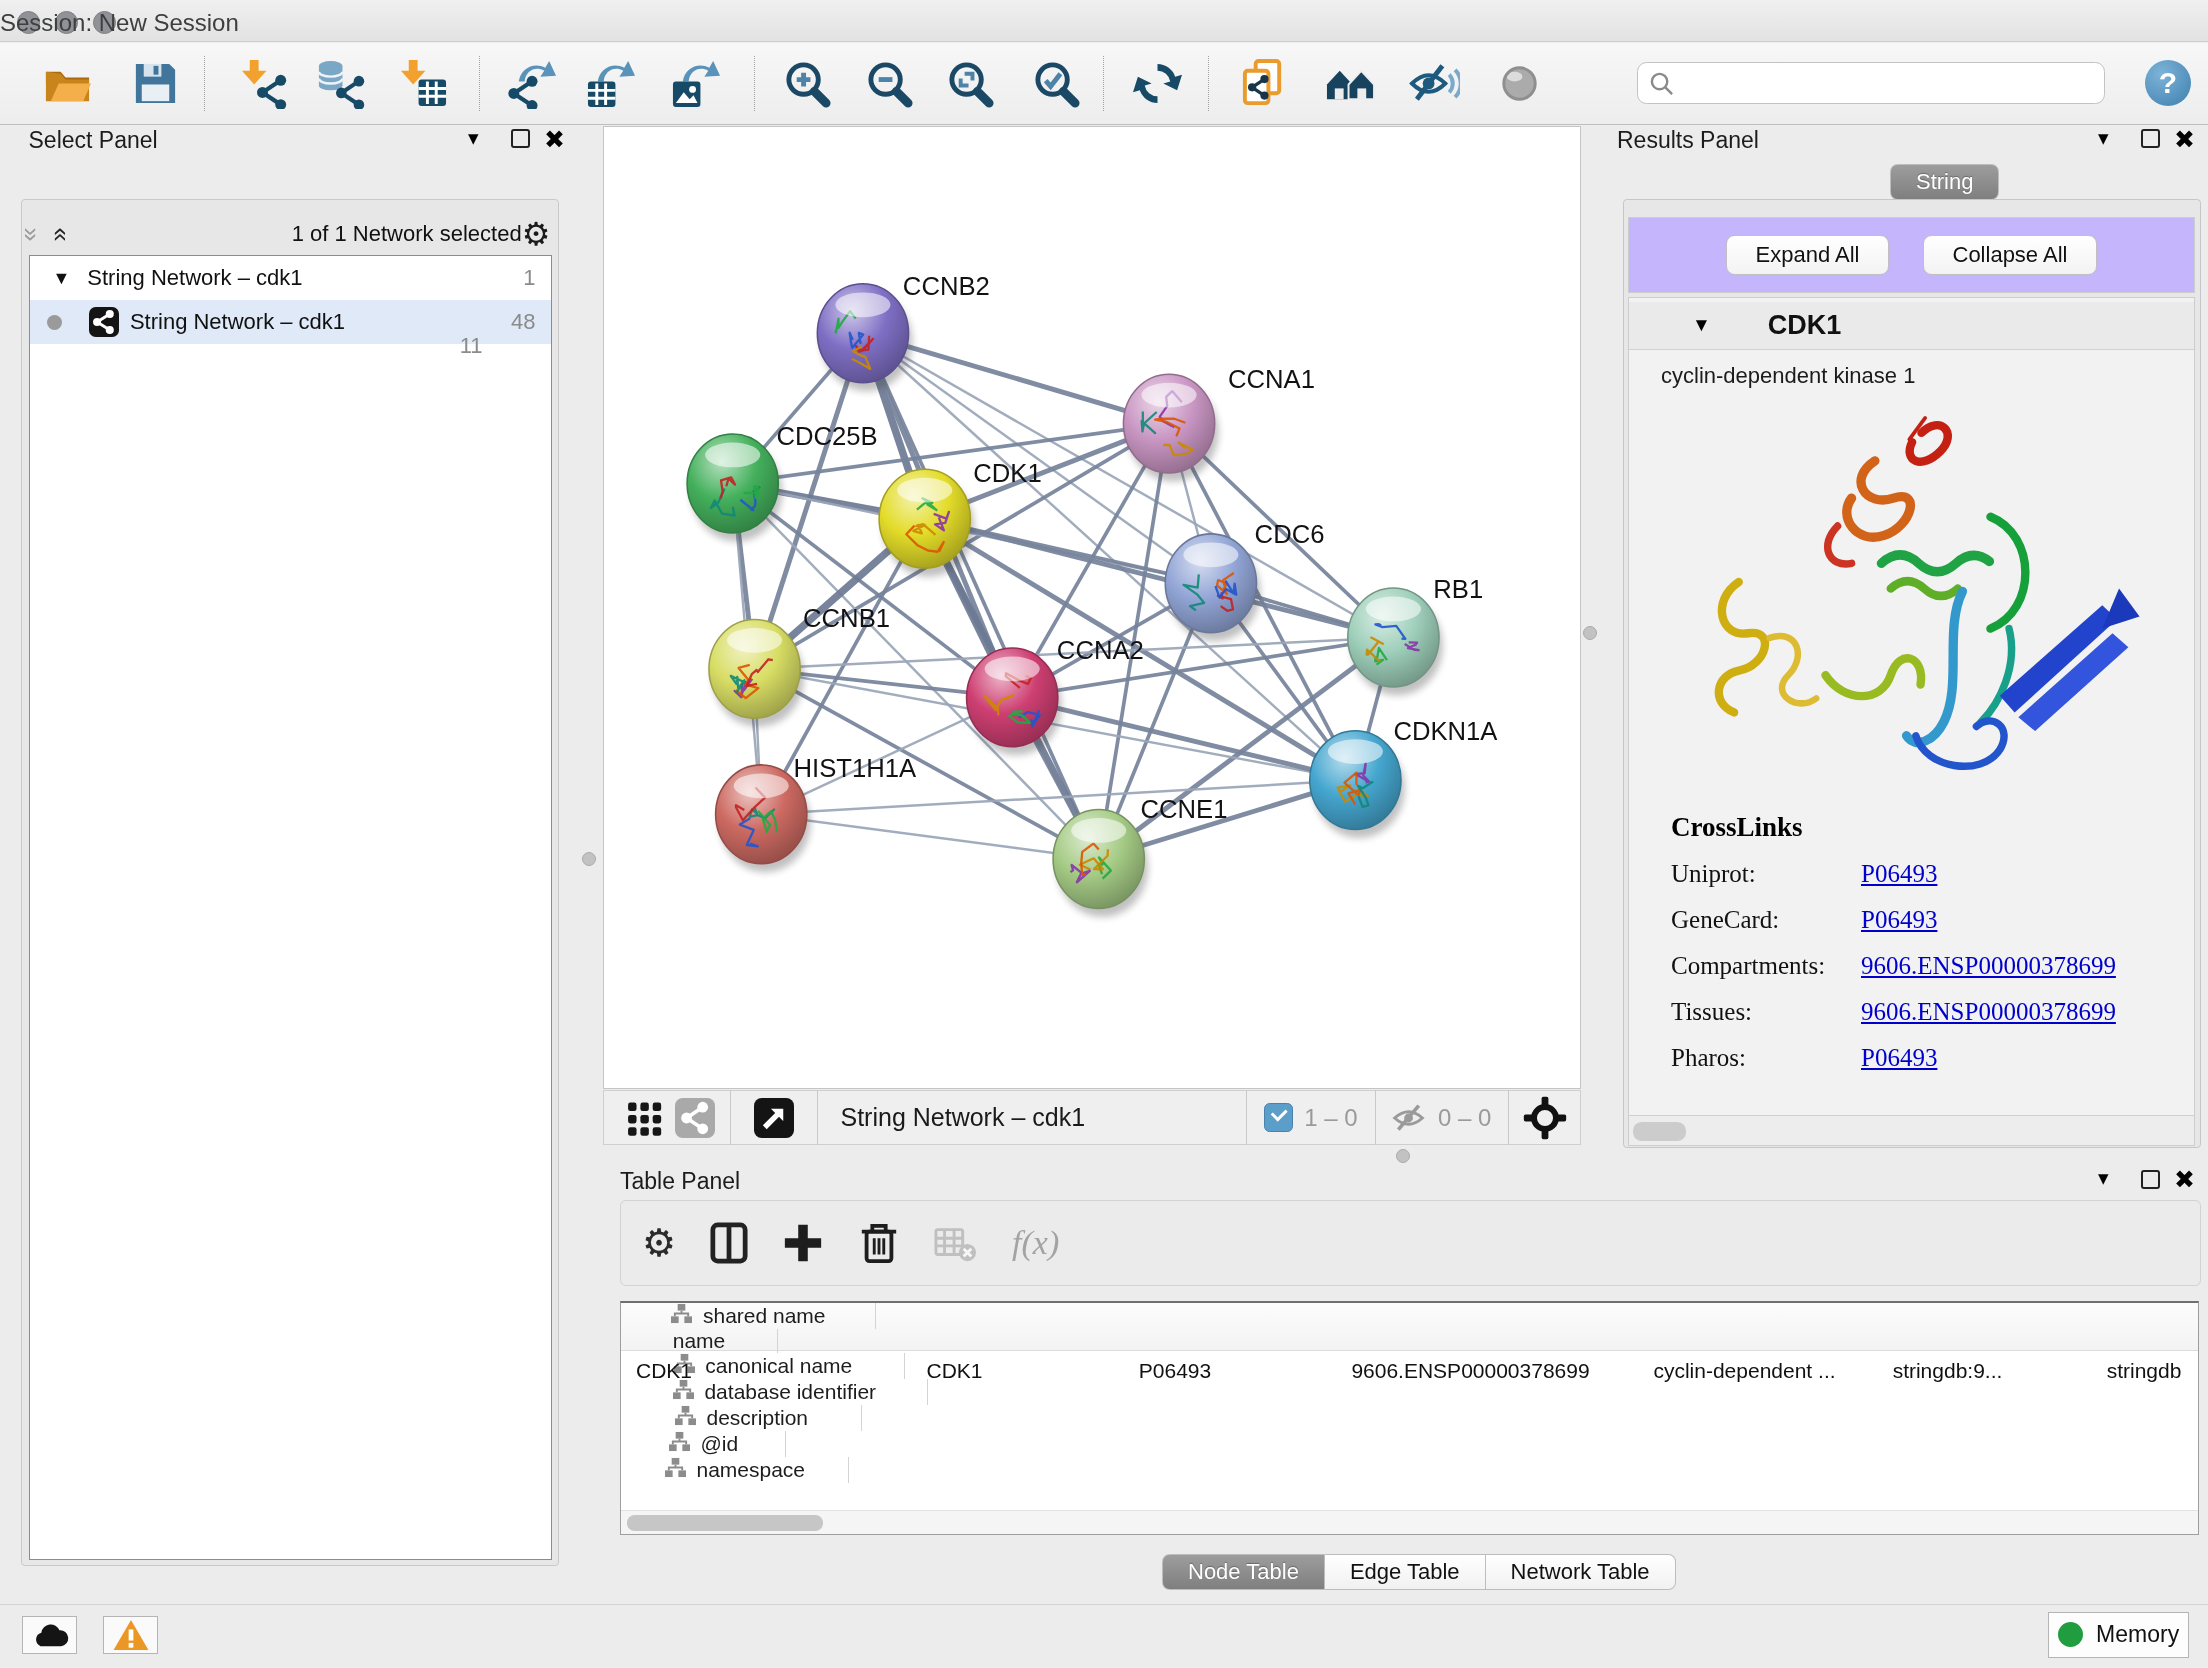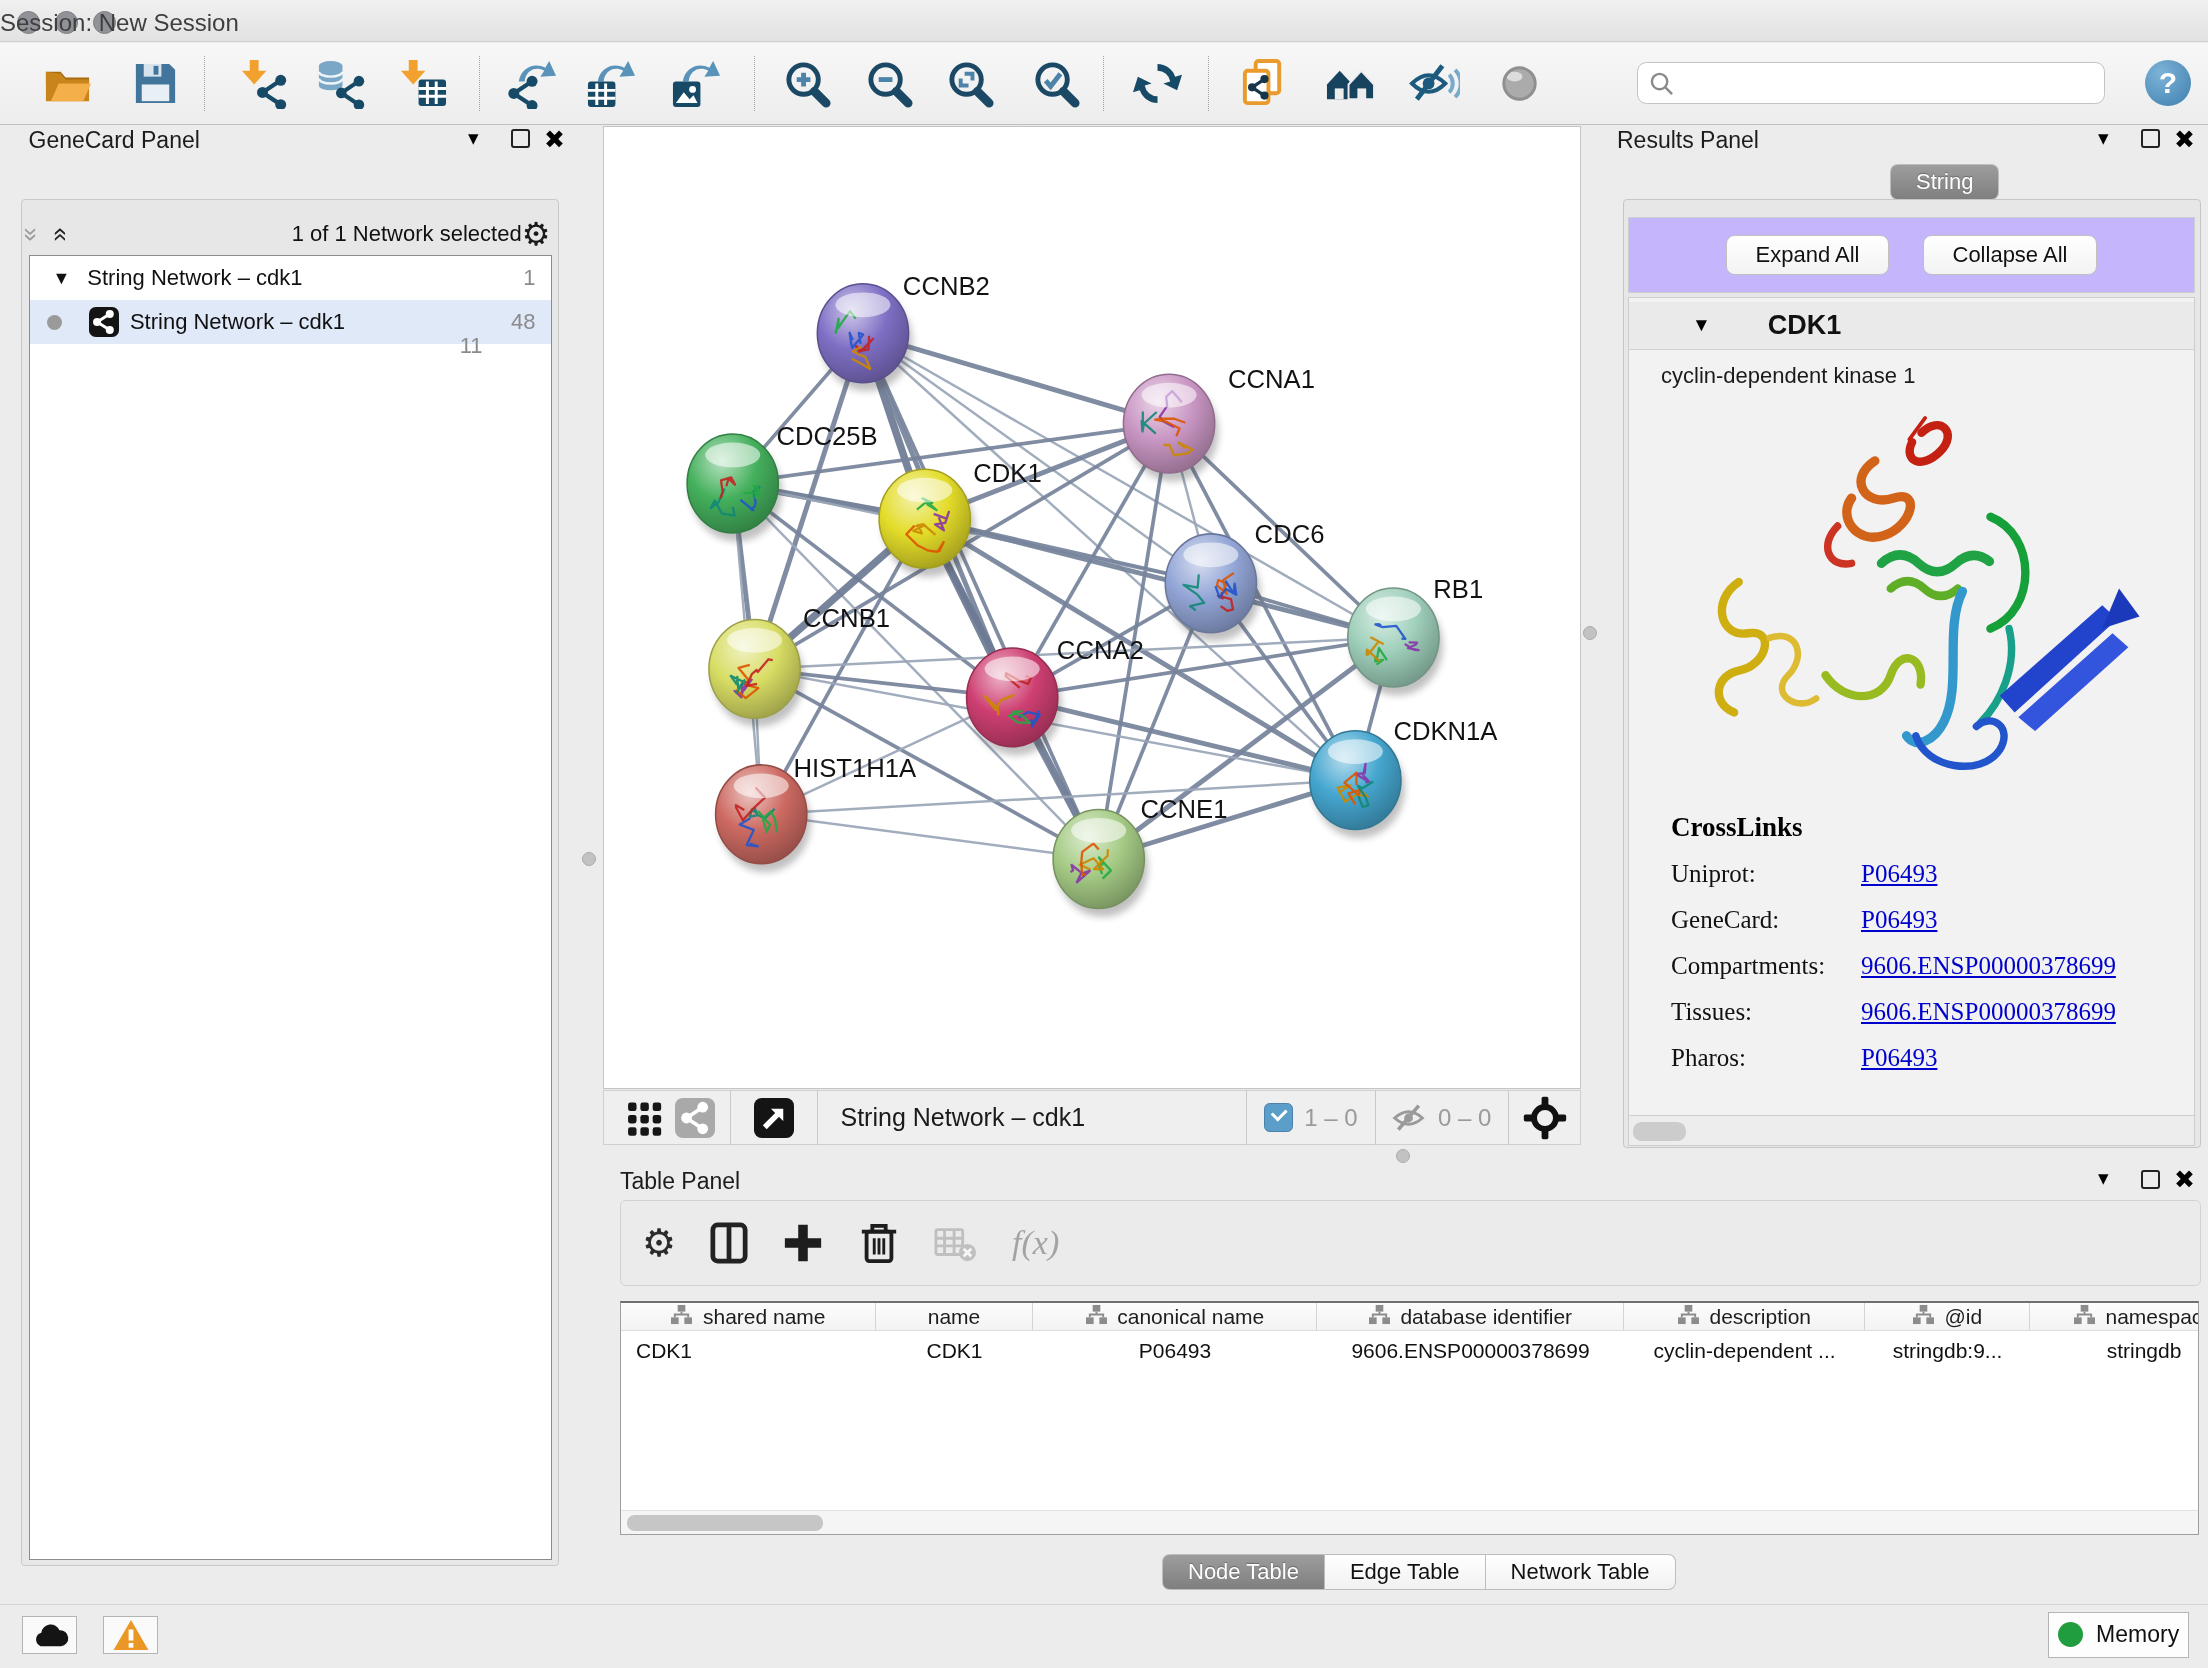--- a/index.html
+++ b/index.html
@@ -79,21 +79,21 @@
   .cl-link { color:#0000cc; text-decoration:underline; }
   #rp-scroll { position:absolute; left:0; bottom:0; width:100%; height:30px; background:#ededed; border-top:1px solid #cfcfcf; }
   #rp-thumb { position:absolute; left:3.8px; top:5.7px; width:53px; height:19px; background:#cccccc; border-radius:8.6px; }
 
   
   #tp-header { left:620px; top:1168px; }
   #tp-toolbar { left:620px; top:1200px; width:1581px; height:86px; background:#ebebeb;
     border:1px solid #d2d2d2; border-radius:5.7px; display:flex; align-items:center; gap:34px; padding-left:21px; }
   #tp-table { left:620px; top:1301px; width:1579px; height:234px; background:#fff;
     border:1px solid #9e9e9e; border-top:2.9px solid #6f6f6f; overflow:hidden; }
-  #tp-head { display:flex; height:28px; background:linear-gradient(#fcfcfc,#f3f3f3); border-bottom:1px solid #dcdcdc; }
+  #tp-head { display:flex; height:48px; background:linear-gradient(#fcfcfc,#f3f3f3); border-bottom:1px solid #dcdcdc;flex-direction:column; }
   .th { display:flex; align-items:center; justify-content:center; gap:9.5px; font-size:21px; color:#1d1d1d;
     border-right:1px solid #d4d4d4; flex:none; }
   #tp-row { display:flex; height:40px; }
   .td { display:flex; align-items:center; justify-content:center; font-size:21px; color:#111; flex:none; }
   .td.left { justify-content:flex-start; padding-left:15px; }
   #tp-scroll { position:absolute; left:621px; top:1510px; width:1577px; height:24px; background:#f5f5f5; border-top:1px solid #e2e2e2; }
   #tp-thumb { position:absolute; left:5.7px; top:3.8px; width:196px; height:16px; background:#c6c6c6; border-radius:7.6px; }
   #table-tabs { left:1162px; top:1554px; }
   #bottom-line { left:0; top:1604px; width:2208px; height:0; border-top:1.9px solid #d4d4d4; }
 
@@ -250,21 +250,21 @@
       <svg width="25" height="25" viewBox="0 0 26 26">
         <circle cx="11" cy="11" r="8" stroke="#8a8a8a" stroke-width="2.5" fill="none"></circle>
           <path d="M17 17 L24 24" stroke="#8a8a8a" stroke-width="2.5"></path>
         </svg>
       <input placeholder="" style="">
     </div>
     <div id="help-btn">?</div>
   </div>
 
   <div class="abs" style="left:28.5px; top:127px;">
-    <span class="panel-title">GeneCard Panel</span></div>
+    <span class="panel-title">Select Panel</span></div>
   <div class="abs" style="left:468px; top:126px; font-size:21px;">▾</div>
   <div class="abs" style="left:511px; top:129px;"><span class="float-box"></span></div>
   <div class="abs" style="left:544px; top:125px; font-size:25px; font-weight:bold;">✖</div>
   <div id="cp-box" class="abs"></div>
   <div id="cp-selrow" class="abs">
     <span style="color:#9a9a9a; font-size:25px; transform:rotate(90deg); display:inline-block;">»</span>
     <span style="color:#222; font-size:25px; transform:rotate(-90deg); display:inline-block; margin-left:13.3px;">»</span>
     <span style="flex:1; text-align:right; font-size:22px; color:#111;">1 of 1 Network selected</span>
     <span style="font-size:32px; color:#1a1a1a; margin-right:5.7px;">⚙</span>
   </div>

